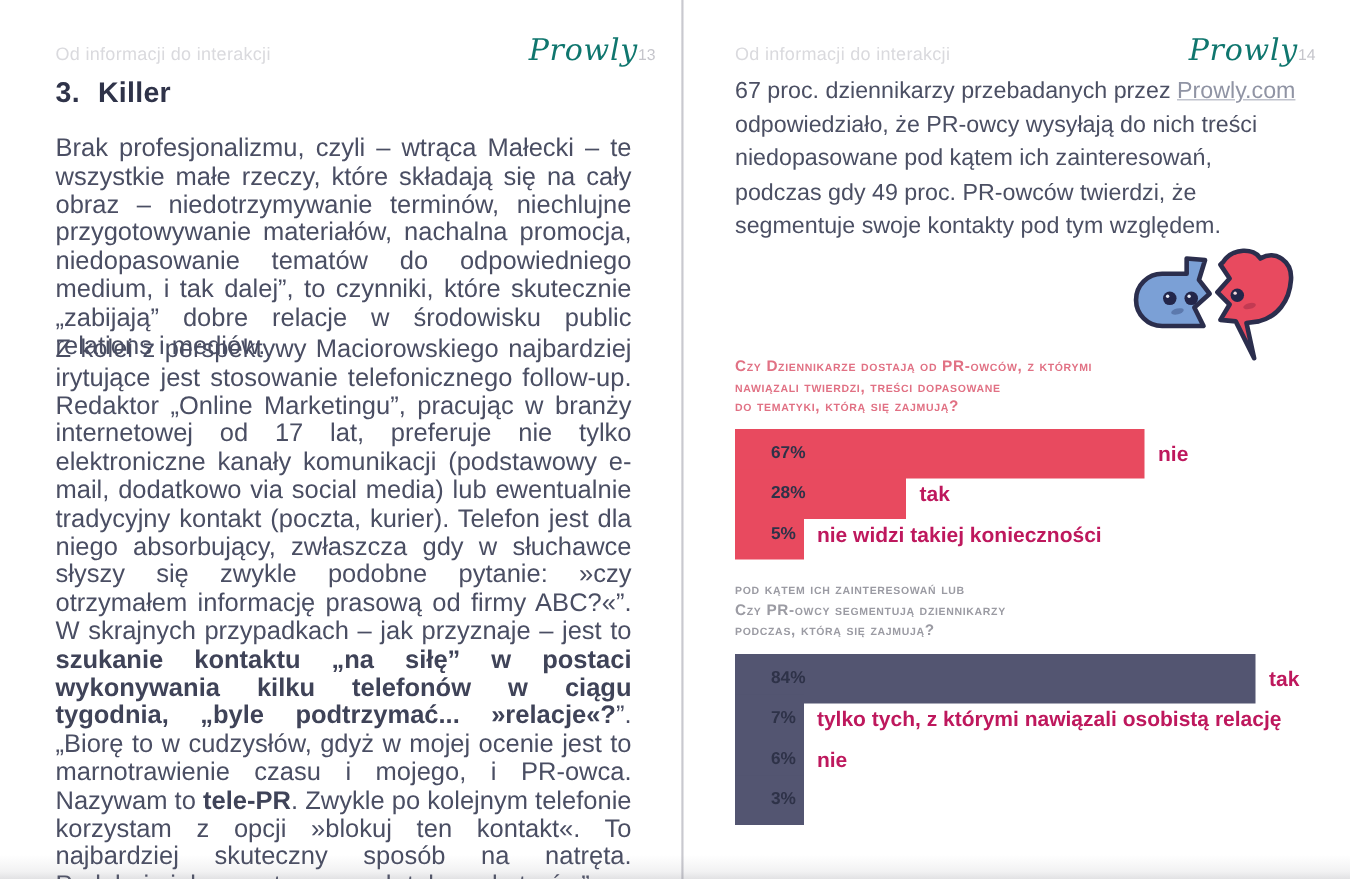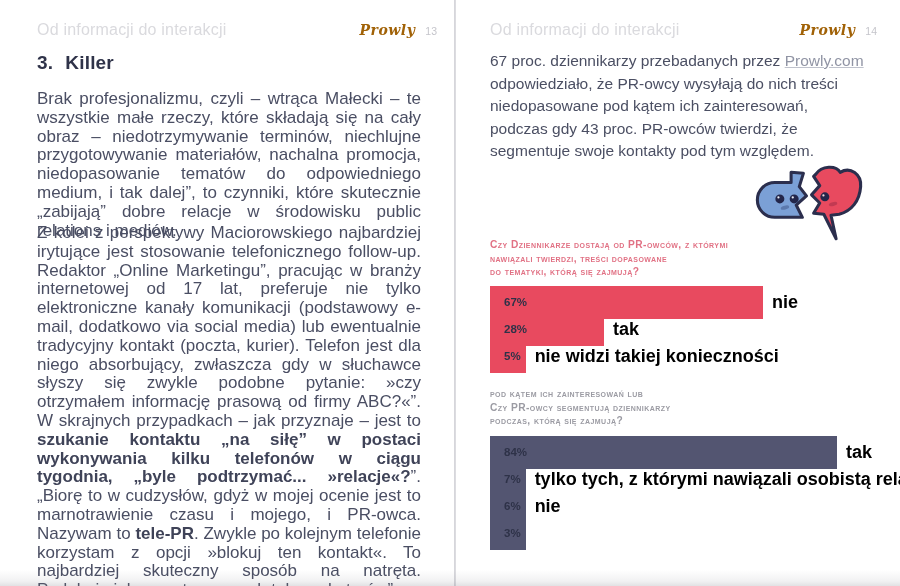--- a/index.html
+++ b/index.html
@@ -19,27 +19,27 @@
   .bottom-shade{
     position:absolute;left:0;bottom:0;width:900px;height:16px;
     background:linear-gradient(to bottom,rgba(120,120,130,0) 0%,rgba(120,120,130,0.10) 70%,rgba(120,120,130,0.22) 100%);
     pointer-events:none;
   }
   .header{
     position:absolute;top:21px;display:flex;align-items:baseline;justify-content:space-between;
   }
   #page-left .header{left:37px;width:400px;}
   #page-right .header{left:35px;width:387px;}
-  .breadcrumb{font-size:16px;color:#dadade;letter-spacing:.2px;}
+  .breadcrumb{font-size:12px;color:#dadade;letter-spacing:.2px;}
   .header-right{display:flex;align-items:baseline;}
   .logo{
-    font-family:"DejaVu Serif",serif;font-style:italic;font-weight:700;
-    font-size:14px;color:#a16207;letter-spacing:.5px;
+    font-family:"DejaVu Serif",serif;font-style:italic;font-weight:400;
+    font-size:20px;color:#0f766e;letter-spacing:.5px;
   }
-  .page-number{font-size:10.5px;color:#c5c5cb;margin-left:10px;}
+  .page-number{font-size:10.5px;color:#c5c5cb;margin-left:0;}
 
   
   .section-heading{
     position:absolute;left:37px;top:52px;display:flex;
     font-size:19px;font-weight:700;color:#2f3349;letter-spacing:.2px;
   }
   .section-heading .num{margin-right:12px;}
   .para{
     position:absolute;left:37px;width:384px;
     font-size:17px;line-height:18.8px;text-align:justify;color:#4a4e63;
@@ -63,24 +63,24 @@
     font-size:10.2px;line-height:13.5px;font-weight:600;
     font-variant:small-caps;letter-spacing:.45px;
   }
   #chart-0 .chart-title{color:#e17184;}
   #chart-1 .chart-title{color:#9b9ba3;}
   .bars{margin-top:13px;}
   #chart-1 .bars{margin-top:14px;}
   .bar-row{display:flex;align-items:center;height:21px;margin-bottom:6px;}
   .bar{
     height:33px;display:flex;align-items:center;box-sizing:border-box;
-    padding:0 5px 0 14px;min-width:max-content;
+    padding:0 5px 0 24px;min-width:max-content;
   }
   .bar-value{font-size:11.5px;font-weight:700;color:#2e3248;white-space:nowrap;}
-  .bar-label{font-size:18px;font-weight:700;color:#000000;margin-left:9px;white-space:nowrap;}
+  .bar-label{font-size:14px;font-weight:700;color:#be185d;margin-left:9px;white-space:nowrap;}
 </style>
 </head>
 <body>
 
 <div class="page" id="page-left">
   <div class="header">
     <span class="breadcrumb">Od informacji do interakcji</span>
     <span class="header-right">
       <span class="logo">Prowly</span>
       <span class="page-number">13</span>
@@ -98,21 +98,21 @@
 
 <div class="page" id="page-right">
   <div class="header">
     <span class="breadcrumb">Od informacji do interakcji</span>
     <span class="header-right">
       <span class="logo">Prowly</span>
       <span class="page-number">14</span>
     </span>
   </div>
 
-  <div class="intro"><span>67 proc. dziennikarzy przebadanych przez </span><span class="link">Prowly.com</span><span> odpowiedziało, że PR-owcy wysyłają do nich treści niedopasowane pod kątem ich zainteresowań, podczas gdy 43 proc. PR-owców twierdzi, że segmentuje swoje kontakty pod tym względem.</span></div>
+  <div class="intro"><span>67 proc. dziennikarzy przebadanych przez </span><span class="link">Prowly.com</span><span> odpowiedziało, że PR-owcy wysyłają do nich treści niedopasowane pod kątem ich zainteresowań, podczas gdy 49 proc. PR-owców twierdzi, że segmentuje swoje kontakty pod tym względem.</span></div>
 
   <svg class="illustration" viewBox="0 0 115 88" aria-hidden="true">
 
     <path d="M 24 24 H 40 V 14 L 52 15 L 48 28 L 55 37 L 45 46 L 51 58 H 24 A 17 17 0 0 1 24 24 Z" fill="#7ba0d6" stroke="#2b2e4d" stroke-width="3" stroke-linejoin="round"></path>
 
     <path d="M 64 16 C 70 7 84 7 88 14 C 98 8 109 16 108 28 C 107 42 99 52 87 55 L 79 56 L 84 79 L 72 55 L 62 54 L 68 44 L 60 36 L 68 27 L 62 18 Z" fill="#e84a5f" stroke="#2b2e4d" stroke-width="3" stroke-linejoin="round"></path>
 
     <ellipse cx="34" cy="48.5" rx="4.2" ry="1.9" fill="#5c79ad" transform="rotate(-14 34 48.5)"></ellipse>
     <ellipse cx="81" cy="45" rx="4.2" ry="1.9" fill="#c23a52" transform="rotate(-14 81 45)"></ellipse>
 

